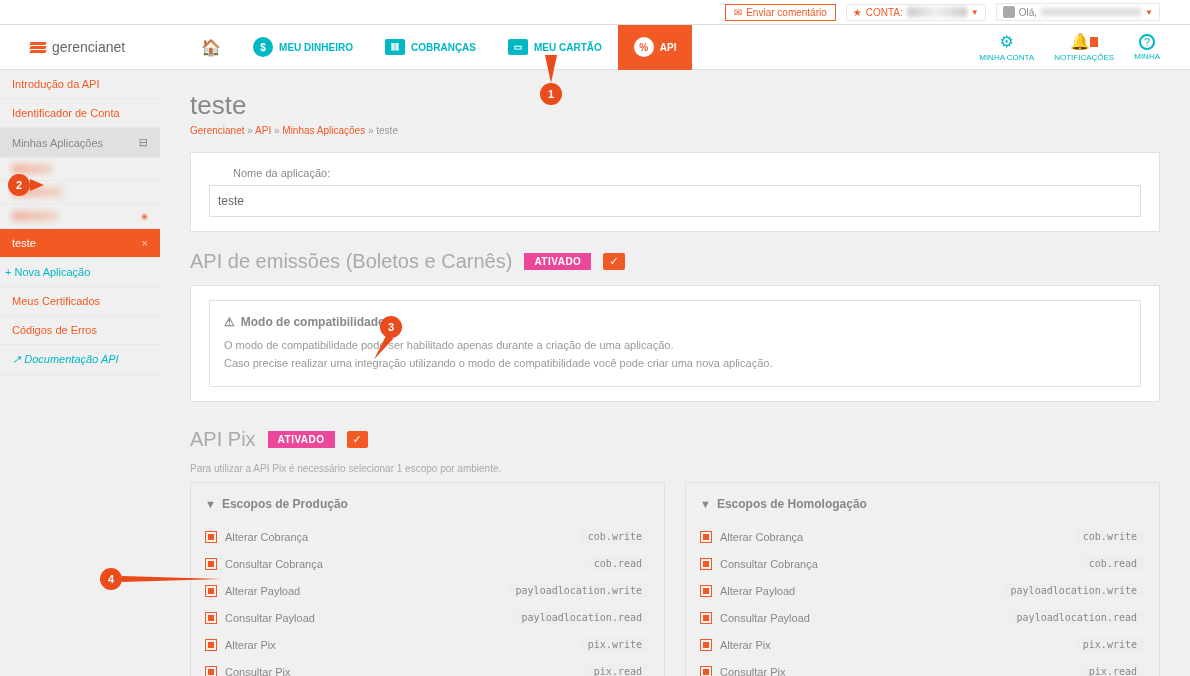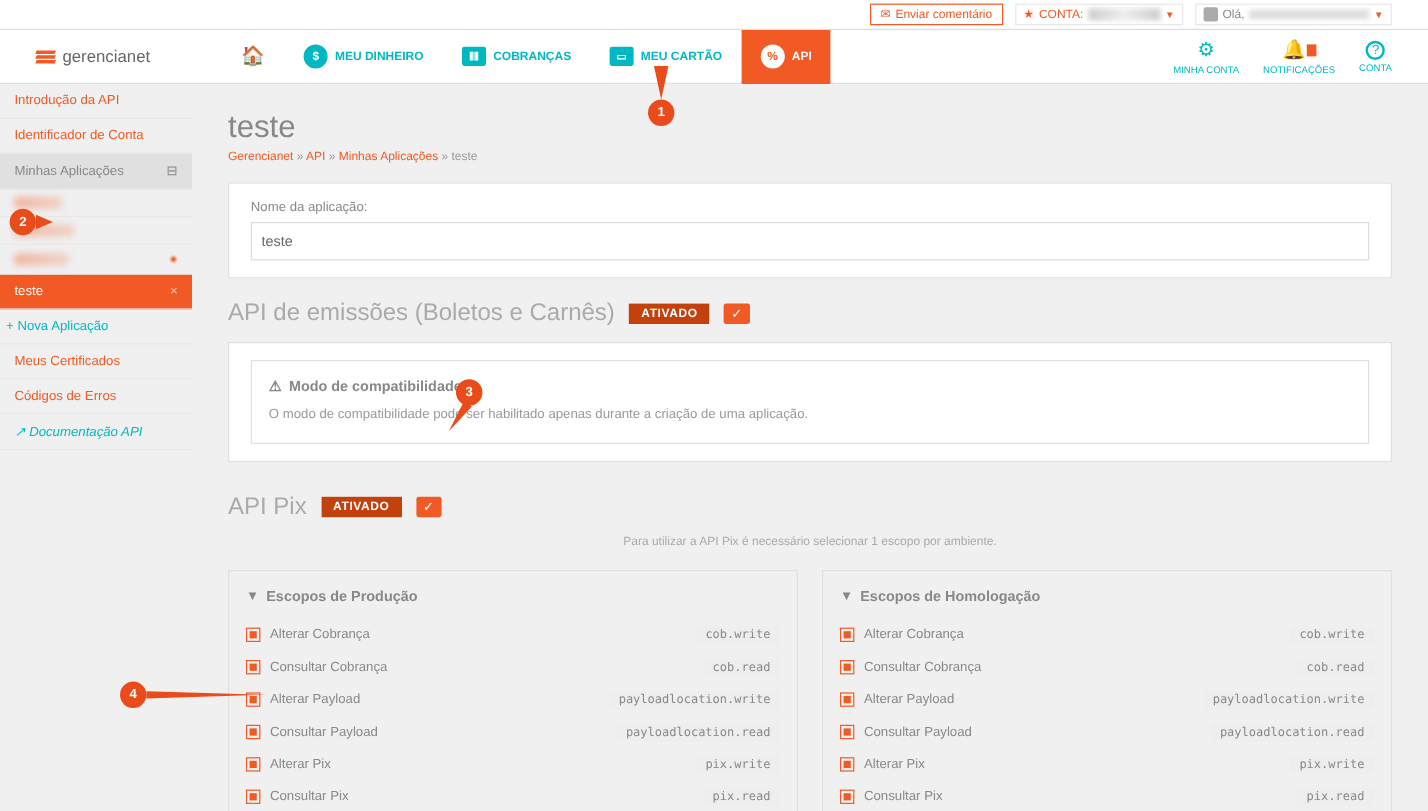--- a/index.html
+++ b/index.html
@@ -42,32 +42,32 @@
 .sidebar-item.active { background: #f15a24; color: #fff; display: flex; justify-content: space-between; }
 .sidebar-item.new-app { color: #00b8c4; padding-left: 5px; }
 .sidebar-item.doc { color: #00b8c4; font-style: italic; }
 
 .content { flex: 1; padding: 20px 30px; }
 .page-title { font-size: 26px; color: #888; font-weight: normal; margin-bottom: 4px; }
 .breadcrumb { font-size: 10px; color: #999; margin-bottom: 16px; }
 .breadcrumb a { color: #f15a24; text-decoration: none; }
 
 .panel { background: #fff; border: 1px solid #e0e0e0; padding: 14px 18px; margin-bottom: 18px; }
-.form-label { font-size: 11px; color: #888; margin-bottom: 6px; display: block; }
+.form-label { font-size: 11px; color: #888; margin-bottom: 6px; display: block; margin-left: 24px; }
 .form-input { width: 100%; border: 1px solid #ddd; padding: 8px; font-size: 12px; color: #666; }
 
 .section-title { font-size: 20px; color: #aaa; font-weight: normal; display: flex; align-items: center; gap: 12px; margin-bottom: 12px; }
-.badge-active { background: #c2410c; color: #fff; padding: 3px 10px; font-size: 10px; font-weight: bold; letter-spacing: 0.5px; }
+.badge-active { background: #ec4899; color: #fff; padding: 3px 10px; font-size: 10px; font-weight: bold; letter-spacing: 0.5px; }
 .badge-toggle { background: #f15a24; color: #fff; padding: 2px 6px; font-size: 11px; border-radius: 2px; cursor: pointer; }
 
 .compat-box { border: 1px solid #e0e0e0; padding: 14px; }
 .compat-title { color: #888; font-weight: bold; font-size: 12px; margin-bottom: 8px; display: flex; align-items: center; gap: 6px; }
 .compat-text { color: #999; font-size: 11px; line-height: 1.6; }
 
-.api-pix-note { color: #aaa; font-size: 10px; margin-bottom: 18px; text-align: center; }
+.api-pix-note { color: #aaa; font-size: 10px; margin-bottom: 8px; }
 
 .scopes-row { display: flex; gap: 20px; }
 .scopes-box { flex: 1; border: 1px solid #e0e0e0; padding: 14px; }
 .scopes-title { color: #888; font-weight: bold; font-size: 12px; margin-bottom: 12px; display: flex; align-items: center; gap: 6px; }
 .scope-item { display: flex; justify-content: space-between; align-items: center; padding: 6px 0; }
 .scope-left { display: flex; align-items: center; gap: 8px; }
 .checkbox { width: 12px; height: 12px; border: 1px solid #f15a24; display: flex; align-items: center; justify-content: center; }
 .checkbox.checked::after { content: ''; width: 6px; height: 6px; background: #f15a24; }
 .scope-label { color: #888; font-size: 11px; }
 .scope-code { background: #eee; color: #888; padding: 2px 8px; font-size: 10px; font-family: monospace; border-radius: 2px; text-align: right; }
@@ -150,21 +150,21 @@
     </div>
     <div class="nav-right-item notif">
       <span class="ico" style="display:flex;align-items:center;">
             <span>🔔</span>
             <span class="flag"></span>
           </span>
       <span>NOTIFICAÇÕES</span>
     </div>
     <div class="nav-right-item">
       <span class="ico" style="border:2px solid #00b8c4;border-radius:50%;width:16px;height:16px;display:flex;align-items:center;justify-content:center;font-size:11px;">?</span>
-      <span>CONTA</span>
+      <span>MINHA</span>
     </div>
   </div>
 </div>
 
 <div class="main-wrap">
   <div class="sidebar">
     <div class="sidebar-item">Introdução da API</div>
     <div class="sidebar-item">Identificador de Conta</div>
     <div class="sidebar-item header">
       <span>Minhas Aplicações</span>
@@ -216,20 +216,21 @@
       <span class="badge-toggle">✓</span>
     </div>
 
     <div class="panel">
       <div class="compat-box">
         <div class="compat-title">
           <span>⚠</span>
           <span>Modo de compatibilidade</span>
         </div>
         <div class="compat-text">O modo de compatibilidade pode ser habilitado apenas durante a criação de uma aplicação.</div>
+        <div class="compat-text">Caso precise realizar uma integração utilizando o modo de compatibilidade você pode criar uma nova aplicação.</div>
       </div>
     </div>
 
     <div class="section-title" style="margin-top:26px;">
       <span>API Pix</span>
       <span class="badge-active">ATIVADO</span>
       <span class="badge-toggle">✓</span>
     </div>
     <div class="api-pix-note">Para utilizar a API Pix é necessário selecionar 1 escopo por ambiente.</div>
 

